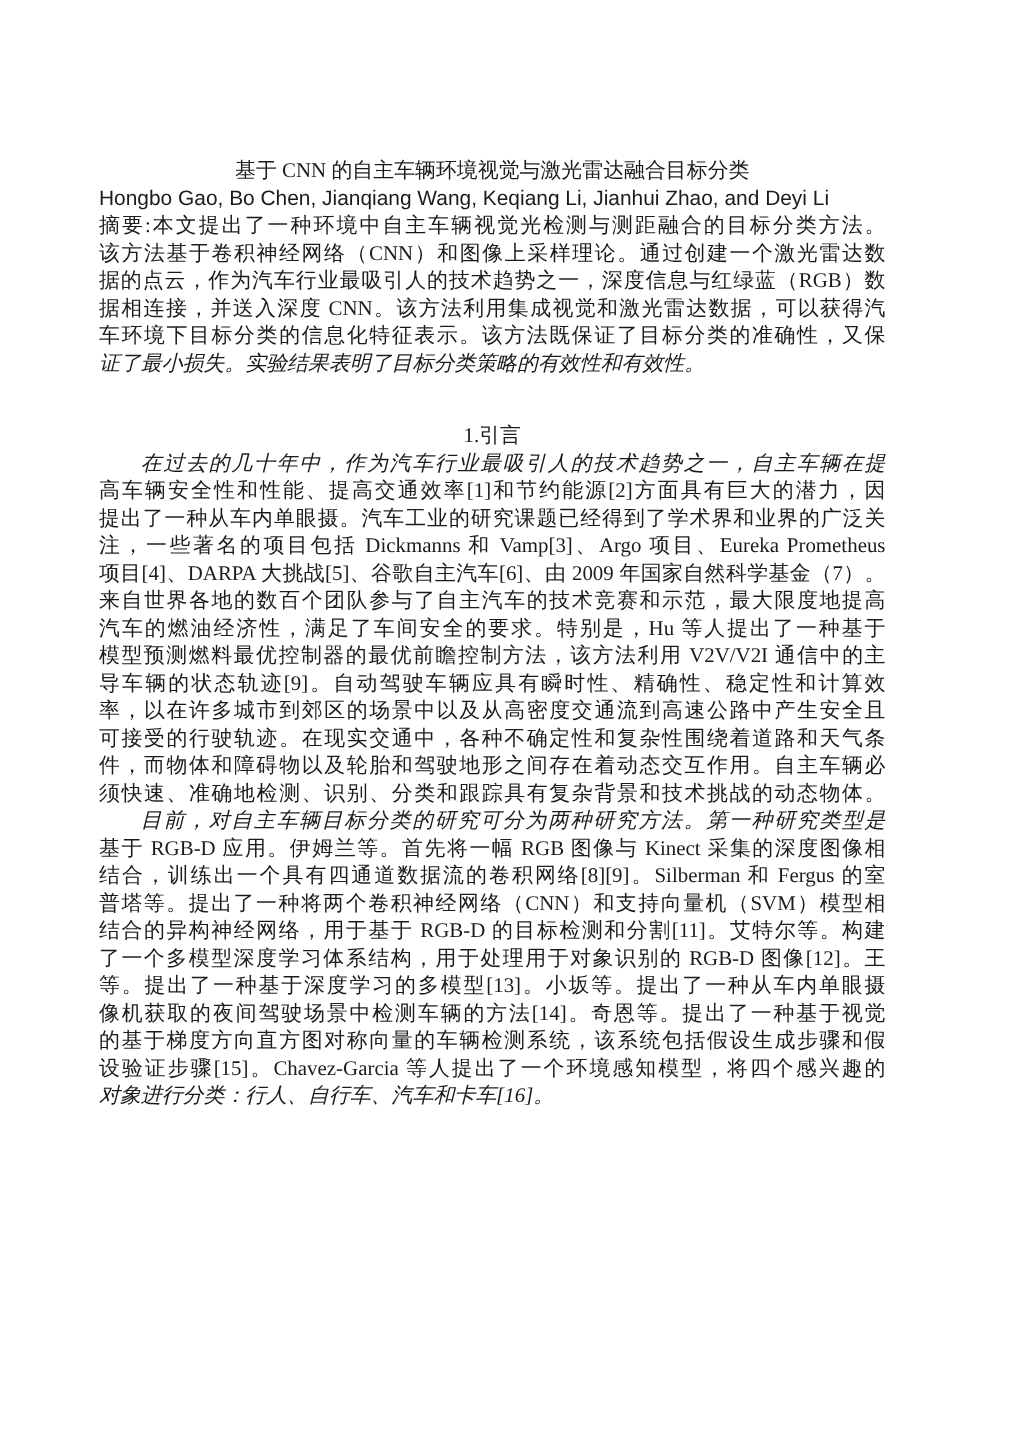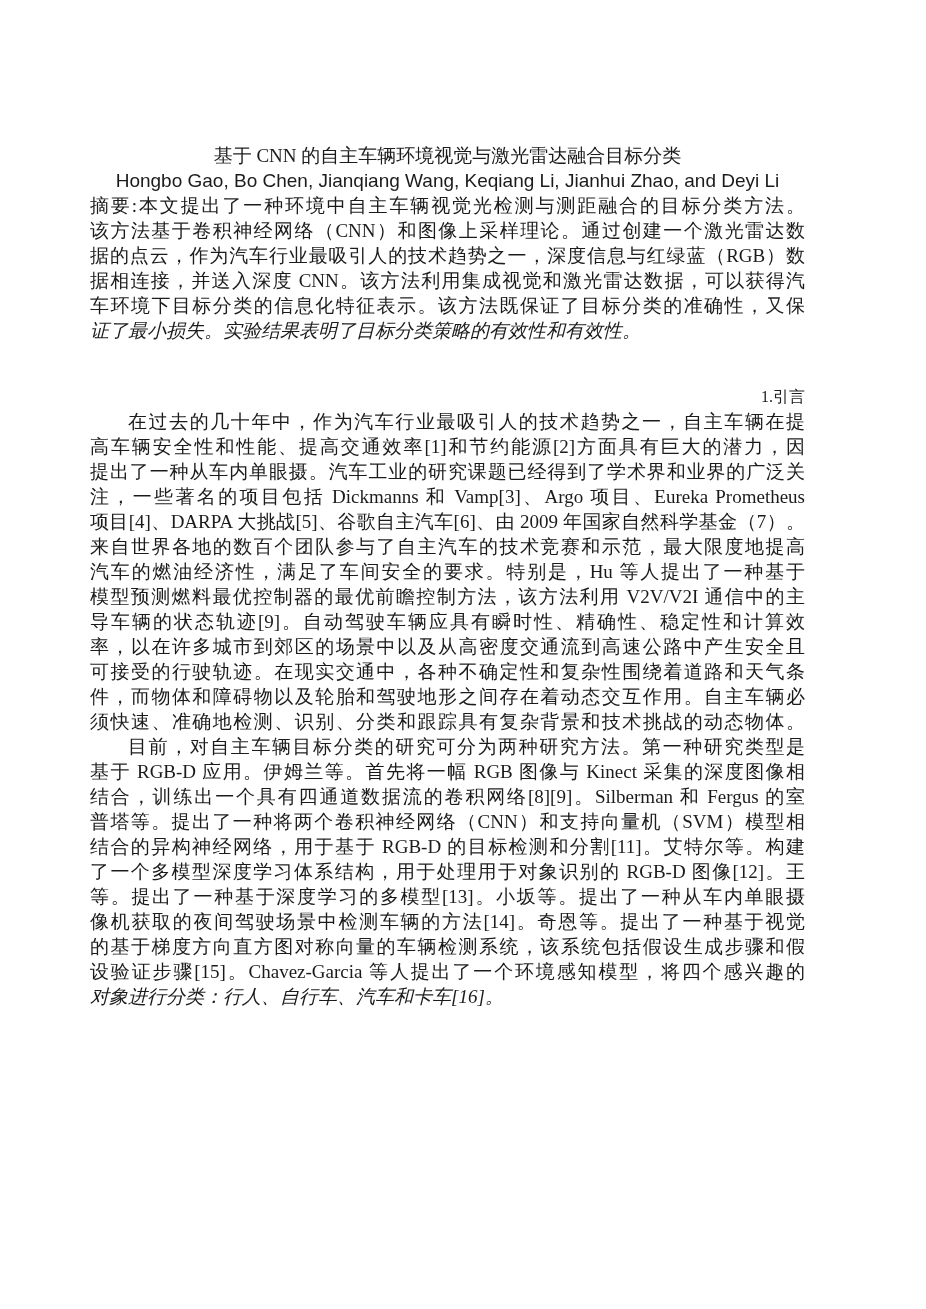--- a/index.html
+++ b/index.html
@@ -23,43 +23,43 @@
   }
   .title {
     font-size: 19px;
     line-height: 25px;
     text-align: center;
     white-space: nowrap;
   }
   .authors {
     font-size: 19px;
     line-height: 25px;
-    text-align: center;
     white-space: nowrap;
     font-family: "Liberation Sans", "DejaVu Sans", sans-serif;
   }
   .heading {
-    font-size: 16px;
+    font-size: 19px;
     line-height: 25px;
     margin-top: 41px;
-    text-align: right;
+    text-align: center;
   }
   .line {
     font-size: 19px;
     line-height: 25px;
     text-align: justify;
     text-align-last: justify;
   }
   .line.last {
     text-align: left;
     text-align-last: left;
     font-style: italic;
   }
   .line.indent {
     text-indent: 38px;
+    font-style: italic;
   }
 </style>
 </head>
 <body>
 
 <div class="page">
   <div class="title">基于 CNN 的自主车辆环境视觉与激光雷达融合目标分类</div>
 
   <div class="authors">Hongbo Gao, Bo Chen, Jianqiang Wang, Keqiang Li, Jianhui Zhao, and Deyi Li</div>
 

